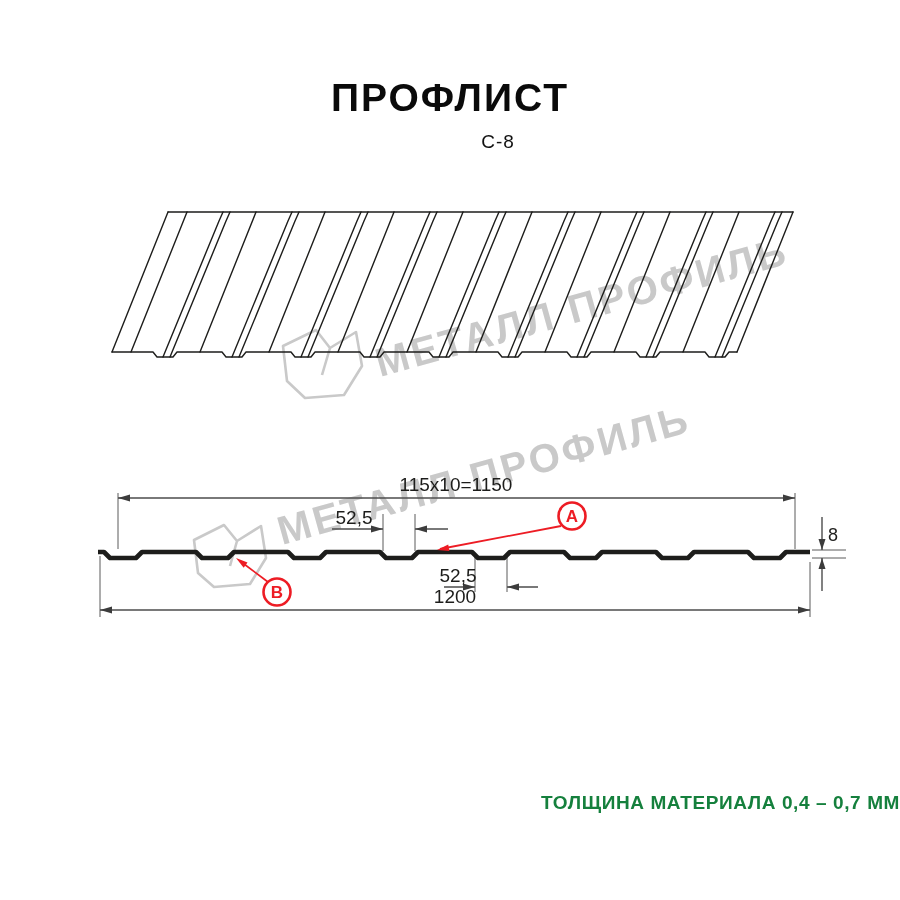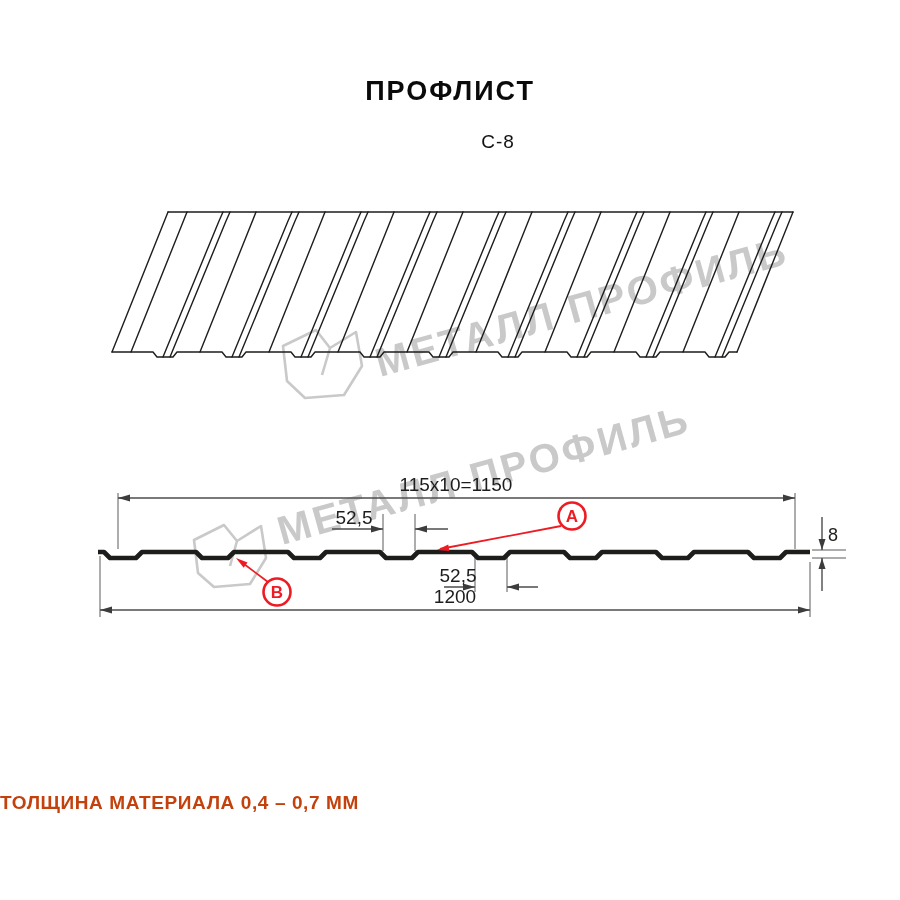--- a/index.html
+++ b/index.html
@@ -2,29 +2,29 @@
 <html><head>
 <meta charset="utf-8">
 <style>
   html,body{margin:0;padding:0;}
   body{
     width:900px;height:900px;position:relative;background:#ffffff;
     font-family:"Liberation Sans", sans-serif;overflow:hidden;
   }
   .page-title{
     position:absolute;top:76px;left:0;width:900px;text-align:center;
-    font-size:27px;font-weight:700;letter-spacing:2px;color:#0a0a0a;
+    font-size:39px;font-weight:700;letter-spacing:2px;color:#0a0a0a;
   }
   .subtitle{
     position:absolute;top:131px;left:0;width:900px;text-align:center;
     font-size:19px;font-weight:400;letter-spacing:1px;color:#111;padding-left:48px;
   }
   .footer-note{
-    position:absolute;top:792px;left:0;width:900px;text-align:left;
-    font-size:19px;font-weight:600;letter-spacing:0.6px;color:#c2410c;
+    position:absolute;top:792px;left:0;width:900px;text-align:right;
+    font-size:19px;font-weight:600;letter-spacing:0.6px;color:#15803d;
   }
   svg.stage{position:absolute;top:0;left:0;}
   .dline{stroke:#4d4d4d;stroke-width:1.4;fill:none;}
   .eline{stroke:#5a5a5a;stroke-width:1;fill:none;}
   .dhead{fill:#3c3c3c;stroke:none;}
   .dimtext{font-family:"Liberation Sans",sans-serif;font-size:19px;fill:#1d1d1b;}
   .dimtext.small{font-size:18px;}
   .sheetline{stroke:#1d1d1b;stroke-width:1.4;fill:none;stroke-linejoin:round;stroke-linecap:round;}
   .profile{stroke:#1d1d1b;stroke-width:4.6;fill:none;stroke-linejoin:round;stroke-linecap:butt;}
   .wm{stroke:#c9c9c9;fill:none;stroke-width:2.6;stroke-linejoin:round;}

